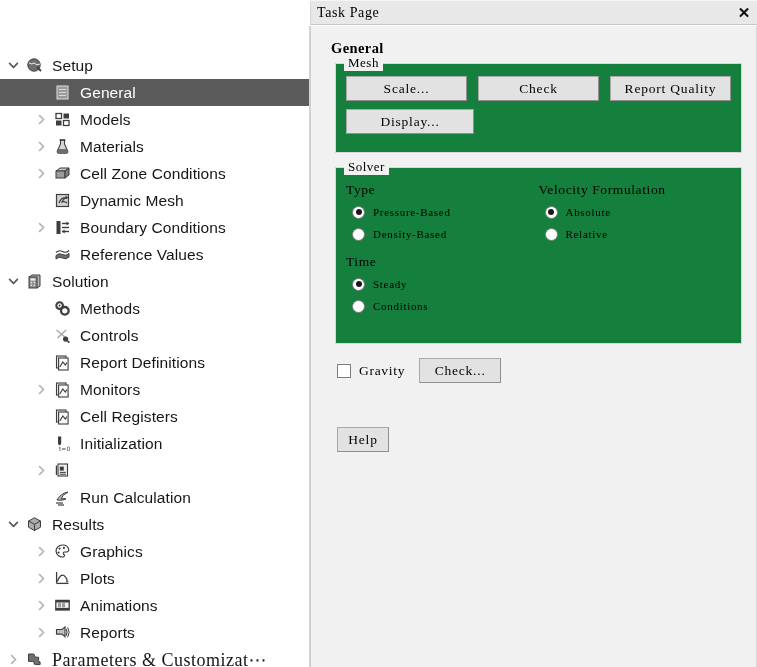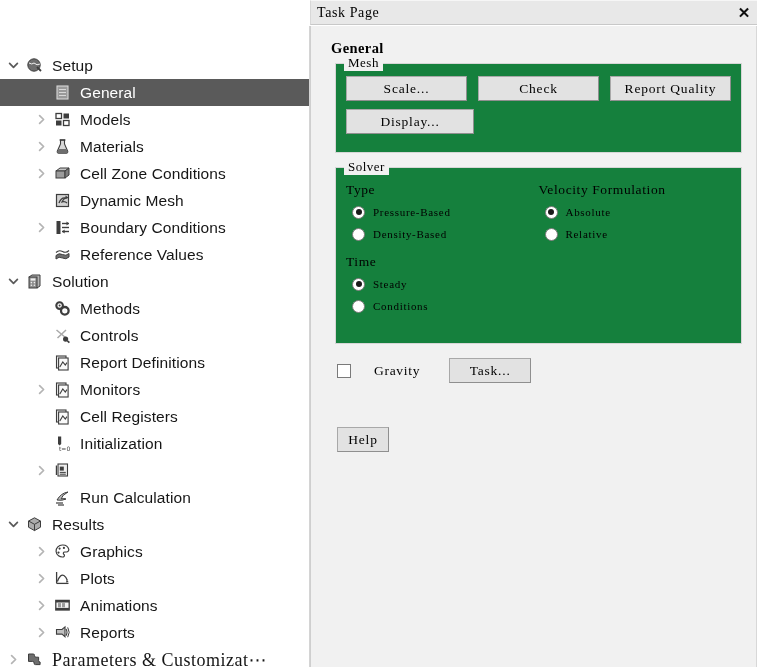--- a/index.html
+++ b/index.html
@@ -276,21 +276,20 @@
     padding-left: 8px;
     white-space: nowrap;
   }
   .time-block { margin-top: 9px; }
 
   
   .gravity-row {
     display: flex;
     align-items: center;
     margin: 2px 2px 0 10px;
-    gap: 15px;
   }
   .checkbox {
     width: 14px;
     height: 14px;
     min-width: 14px;
     border: 1.6px solid #7a7a7a;
     background: #ffffff;
     box-sizing: border-box;
     cursor: pointer;
   }
@@ -709,21 +708,21 @@
                 <span class="radio"></span>
                 <span class="radio-label">Conditions</span>
               </div>
             </div>
         </div>
       </div>
 
       <div class="gravity-row">
         <span class="checkbox"></span>
         <span class="gravity-label">Gravity</span>
-        <div class="btn btn-units">Task...</div>
+        <div class="btn btn-units">Check...</div>
       </div>
 
       <div class="help-row">
         <div class="btn btn-help">Help</div>
       </div>
 
     </div>
   </div>
 
 </div>

